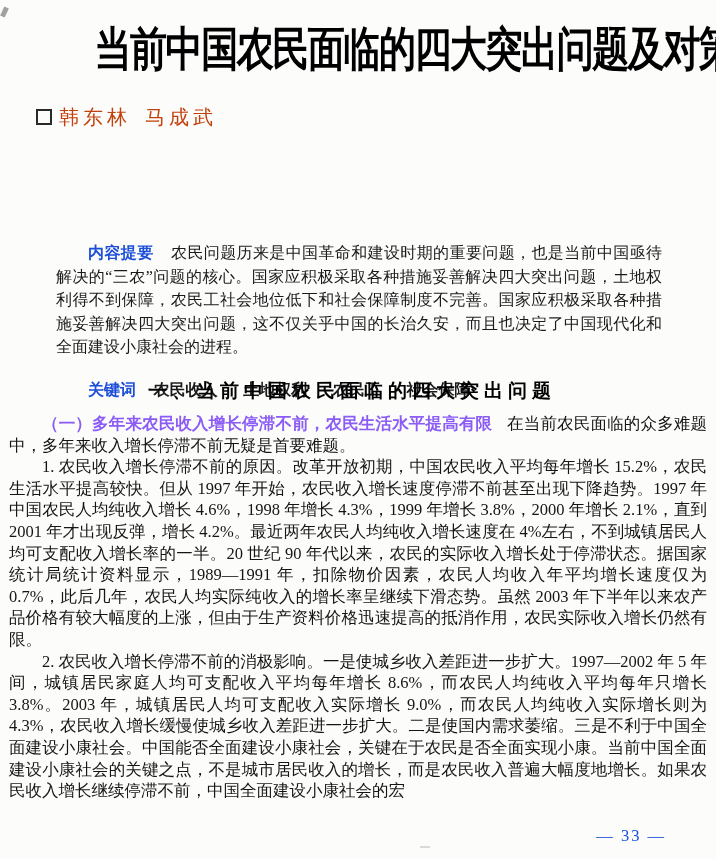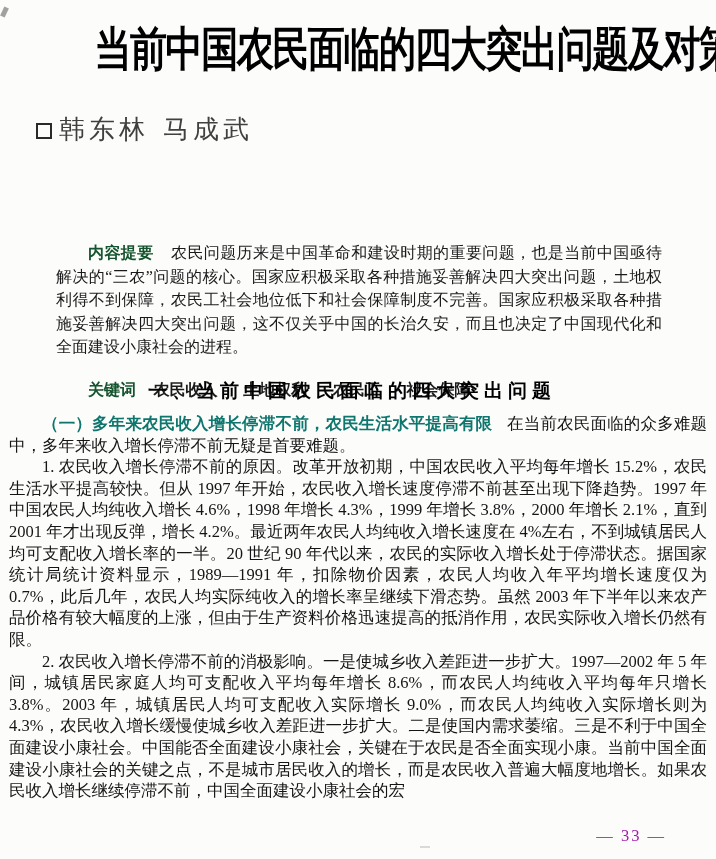--- a/index.html
+++ b/index.html
@@ -34,25 +34,25 @@
     font-size: 47px;
     line-height: 58px;
     letter-spacing: -2px;
     color: #000;
     transform: scaleX(0.79);
     transform-origin: center;
   }
 
   .authors {
     position: absolute;
-    top: 117px; left: 36px;
-    font-size: 26px;
+    top: 104px; left: 36px;
+    font-size: 20px;
     line-height: 26px;
     letter-spacing: 4px;
-    color: #404040;
+    color: #c2410c;
   }
   .author-box {
     display: inline-block;
     width: 16px; height: 16px;
     border: 2px solid #2a2a2a;
     margin-right: 7px;
     vertical-align: -1px;
   }
   .author + .author { margin-left: 14px; }
 
@@ -62,21 +62,21 @@
     width: 606px;
     font-size: 16px;
     line-height: 23.5px;
     text-align: justify;
     color: #1a1a1a;
   }
   .abstract-text { text-indent: 2em; }
   .inline-label {
     font-family: "Liberation Sans", "DejaVu Sans", sans-serif;
     font-weight: 700;
-    color: #14532d;
+    color: #1d4ed8;
     margin-right: 1.1em;
   }
   .keywords { margin-top: 19px; text-indent: 2em; font-weight: 600; }
   .kw { margin-right: 1.6em; }
   .kw:last-child { margin-right: 0; }
 
   .section-heading {
     position: absolute;
     top: 378px; left: 0; right: 12px;
     text-align: center;
@@ -92,30 +92,30 @@
     top: 413px; left: 9px; right: 9px;
     font-size: 16.5px;
     line-height: 21.6px;
     text-align: justify;
     color: #151515;
   }
   .para { text-indent: 2em; }
   .para-lead {
     font-family: "Liberation Sans", "DejaVu Sans", sans-serif;
     font-weight: 700;
-    color: #0f766e;
+    color: #8b5cf6;
     margin-right: 0.9em;
   }
 
   .page-number {
     position: absolute;
     top: 826px; right: 50px;
     font-size: 16.5px;
     letter-spacing: 2px;
-    color: #a21caf;
+    color: #1d4ed8;
   }
 </style>
 </head>
 <body>
 
 <div class="page">
   <div class="speck speck-tl"></div>
   <div class="speck speck-bc"></div>
 
   <h1 class="title">

